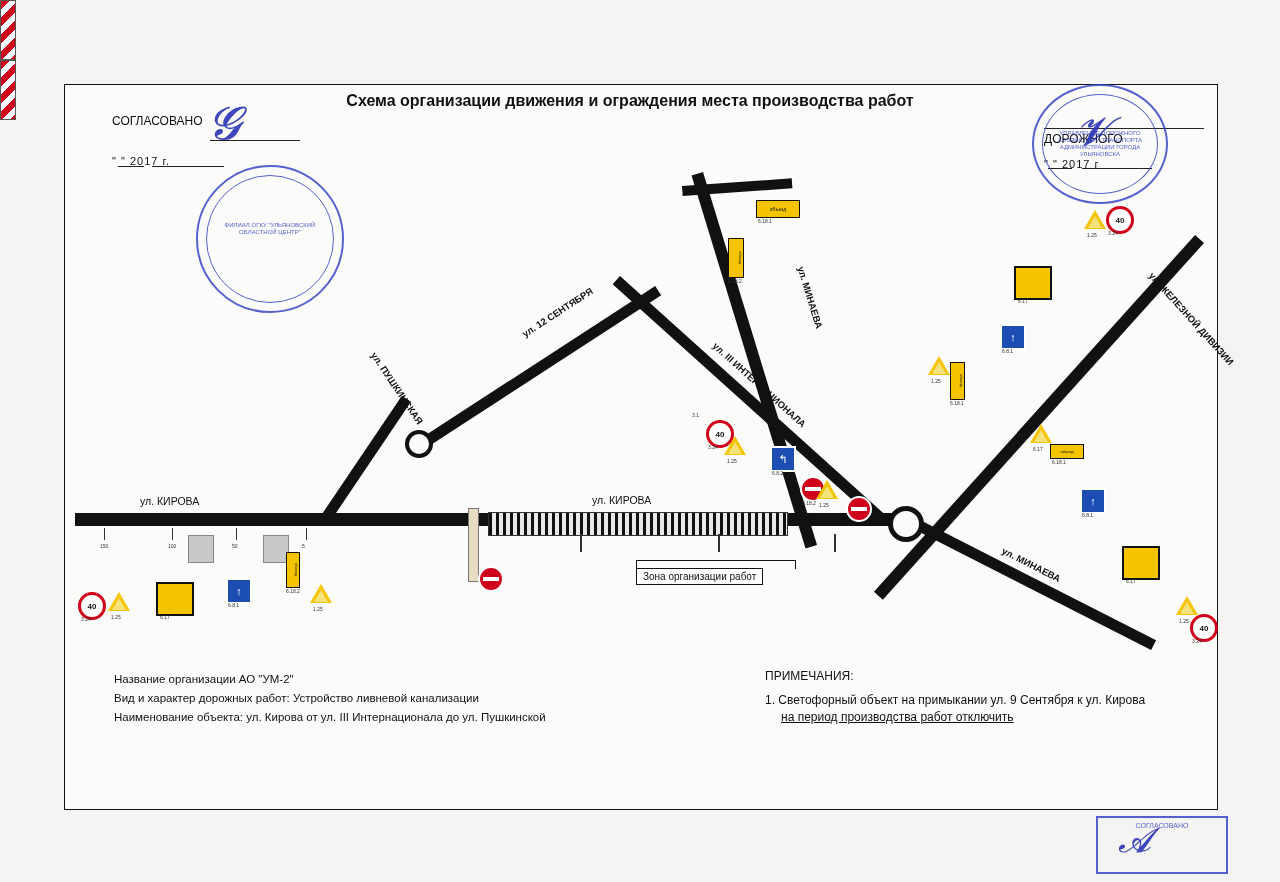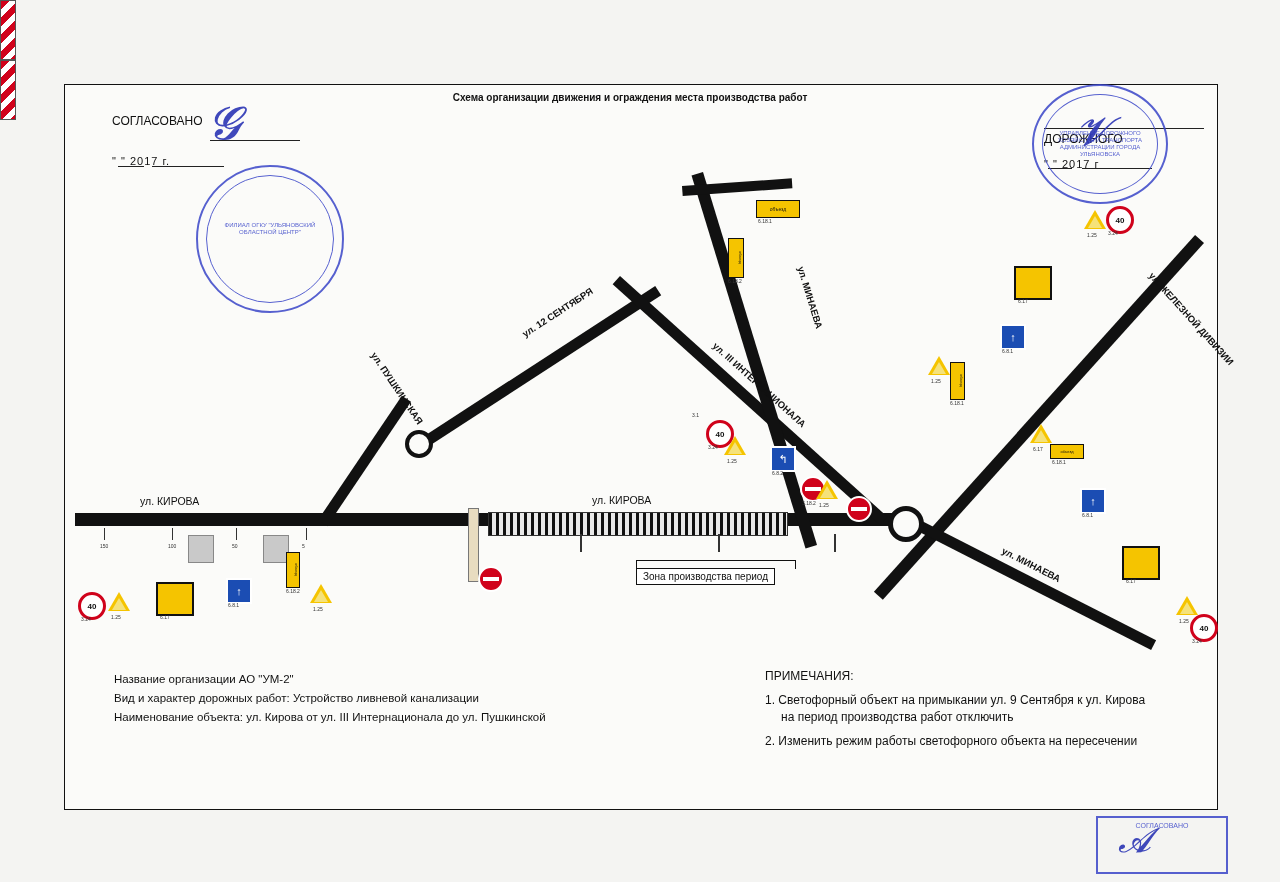--- a/index.html
+++ b/index.html
@@ -13,21 +13,21 @@
   .sheet{
     position:absolute;left:0;top:0;width:1280px;height:882px;
     background:#f4f4f2;
   }
   .frame{
     position:absolute;left:64px;top:84px;width:1152px;height:724px;
     border:1.5px solid #111;background:#fbfbf9;
   }
   .title{
     position:absolute;left:330px;top:92px;width:600px;
-    font-size:10px;color:#111;text-align:center;font-weight:600;
+    font-size:16px;color:#111;text-align:center;font-weight:600;
   }
   .approve-left{position:absolute;left:112px;top:114px;font-size:12px;color:#111;}
   .approve-right{position:absolute;left:1044px;top:132px;font-size:12px;color:#111;}
   .sig-line{position:absolute;border-bottom:1px solid #222;}
   .date-left{position:absolute;left:112px;top:155px;font-size:11px;color:#111;letter-spacing:1px;}
   .date-right{position:absolute;left:1044px;top:158px;font-size:11px;color:#111;letter-spacing:1px;}
 
   
   .road{position:absolute;background:#111;transform-origin:0 0;}
   .road-v{position:absolute;background:#111;}
@@ -85,21 +85,21 @@
   .stamp .inner{position:absolute;border:1px solid #3a46c8;border-radius:50%;left:8px;top:8px;right:8px;bottom:8px;}
   .stamp .txt{position:absolute;left:0;right:0;top:38%;text-align:center;font-size:6px;line-height:7px;}
   .stamp-rect{
     position:absolute;border:2px solid #3a46c8;color:#3a46c8;opacity:.85;font-size:7px;text-align:center;
   }
   .sigscribble{position:absolute;color:#2b35b5;font-family:"DejaVu Serif",serif;font-style:italic;opacity:.9;}
 
   .footer-left{position:absolute;left:114px;top:670px;font-size:11.5px;color:#111;line-height:19px;}
   .footer-right{position:absolute;left:765px;top:668px;font-size:12px;color:#111;line-height:17px;}
   .footer-right .item{margin-top:7px;}
-  .footer-right .sub{padding-left:16px;}
+  .footer-right .sub{padding-left:16px;text-decoration:underline;}
   .nowrap{white-space:nowrap;}
   .tick{position:absolute;background:#333;}
   .tnum{position:absolute;font-size:5px;color:#333;}
 </style>
 </head>
 <body>
 
 <div class="sheet">
   <div class="frame"></div>
 
@@ -141,21 +141,21 @@
   <div class="plain-label" style="left:592px;top:494px;">ул. КИРОВА</div>
   <div class="rlabel" style="left:378px;top:350px;transform:rotate(56deg);">ул. ПУШКИНСКАЯ</div>
   <div class="rlabel" style="left:520px;top:330px;transform:rotate(-33deg);">ул. 12 СЕНТЯБРЯ</div>
   <div class="rlabel" style="left:718px;top:340px;transform:rotate(42deg);">ул. III ИНТЕРНАЦИОНАЛА</div>
   <div class="rlabel" style="left:806px;top:265px;transform:rotate(73deg);">ул. МИНАЕВА</div>
   <div class="rlabel" style="left:1005px;top:545px;transform:rotate(27deg);">ул. МИНАЕВА</div>
   <div class="rlabel" style="left:1155px;top:270px;transform:rotate(48deg);">ул. ЖЕЛЕЗНОЙ ДИВИЗИИ</div>
 
   <div class="workzone" style="left:488px;top:512px;width:298px;height:22px;"></div>
   <div style="position:absolute;left:636px;top:560px;width:158px;height:8px;border-left:1px solid #111;border-right:1px solid #111;border-top:1px solid #111;"></div>
-  <div class="zone-box" style="left:636px;top:568px;">Зона производства период</div>
+  <div class="zone-box" style="left:636px;top:568px;">Зона организации работ</div>
 
   <div class="tick" style="left:580px;top:534px;width:2px;height:18px;"></div>
   <div class="tick" style="left:718px;top:534px;width:2px;height:18px;"></div>
   <div class="tick" style="left:834px;top:534px;width:2px;height:18px;"></div>
 
   <div class="barrier" style="left:488px;top:505px;"></div>
   <div style="position:absolute;left:468px;top:508px;width:9px;height:72px;background:#e8dcc0;border:1px solid #777;"></div>
   <div class="circ-red" style="position:absolute;left:478px;top:566px;"></div>
 
   <div class="barrier" style="left:845px;top:516px;"></div>
@@ -311,16 +311,15 @@
     <div class="nowrap">Наименование объекта:      ул. Кирова от ул. III Интернационала до ул. Пушкинской</div>
   </div>
 
   <div class="footer-right">
     <div>ПРИМЕЧАНИЯ:</div>
     <div class="item">
       <div class="nowrap"><span>1.</span> <span>Светофорный объект на примыкании ул. 9 Сентября к ул. Кирова</span></div>
       <div class="nowrap sub">на период производства работ отключить</div>
     </div>
     <div class="item">
-      <div class="nowrap"><span>2.</span> <span>Изменить режим работы светофорного объекта на пересечении</span></div>
     </div>
   </div>
 </div>
 
 </body></html>

